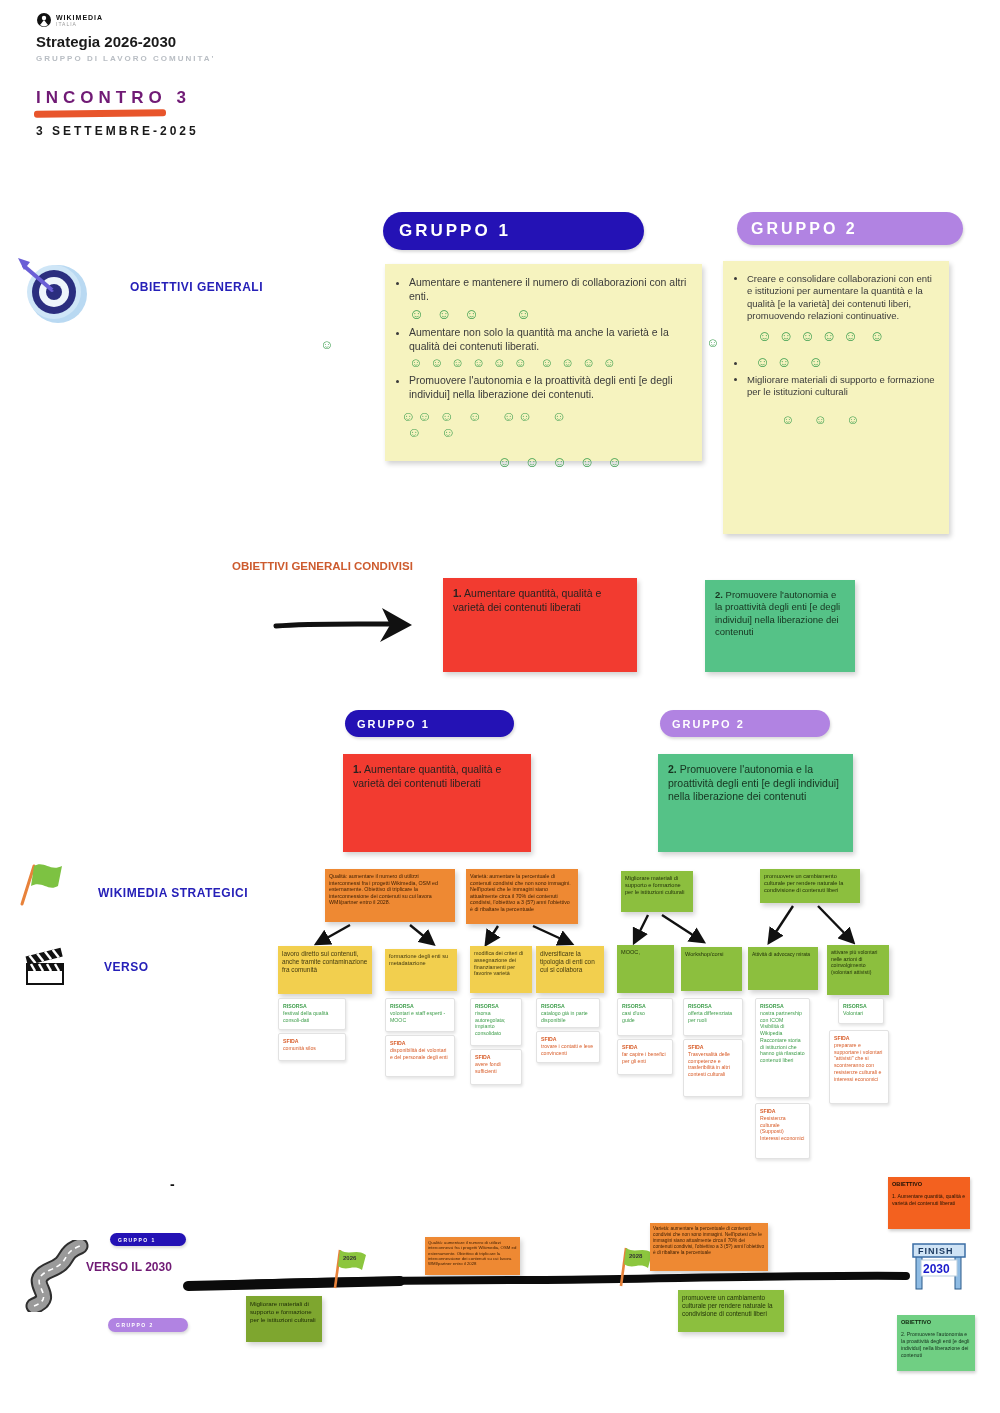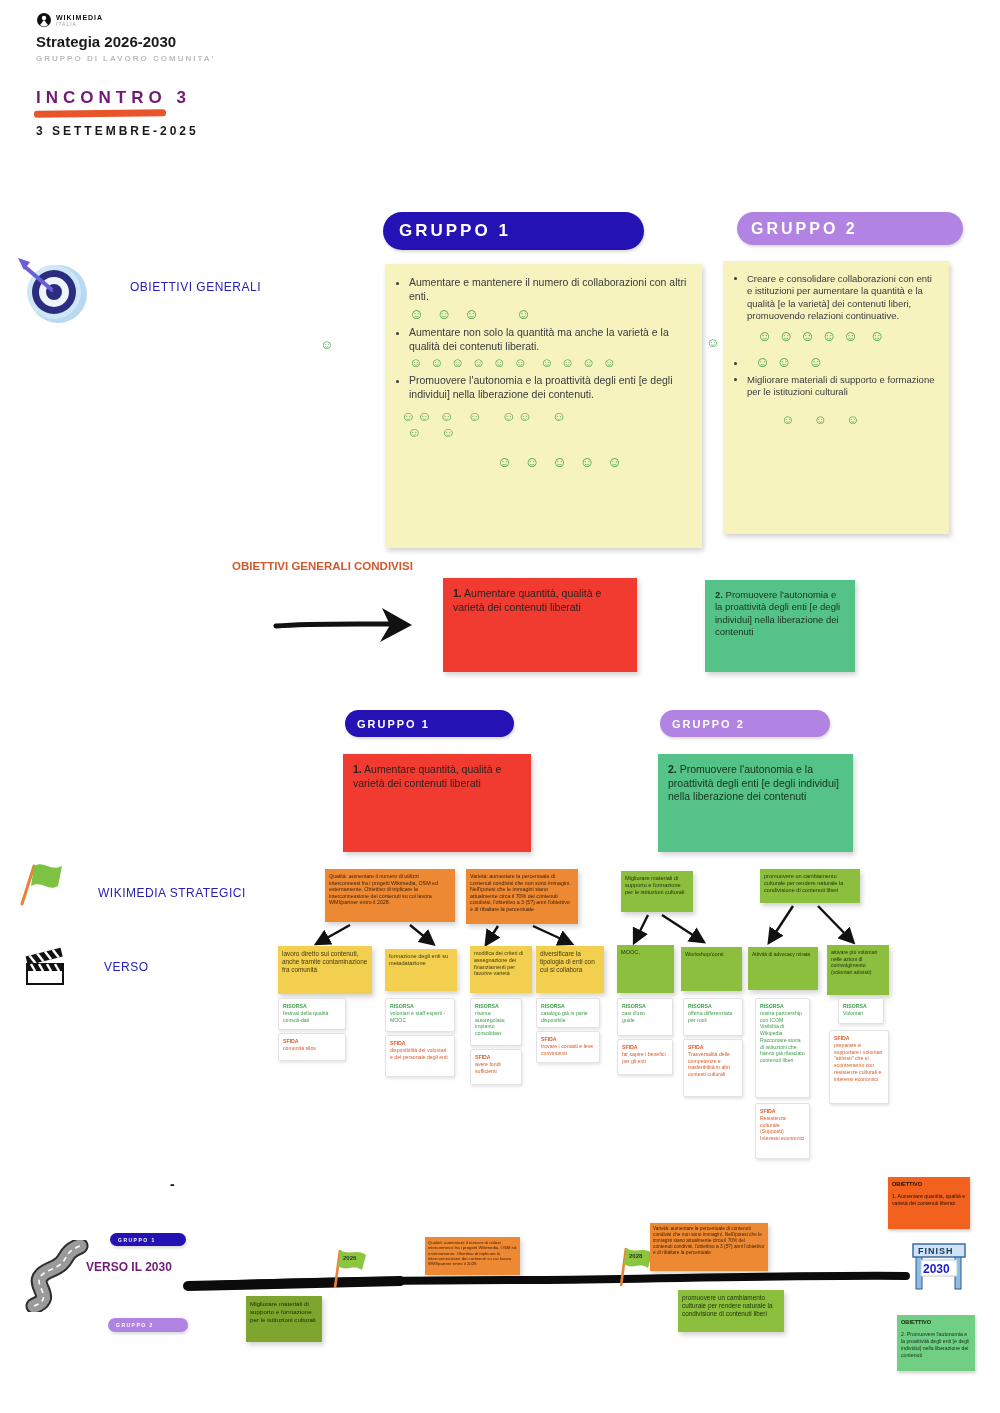--- a/index.html
+++ b/index.html
@@ -8,21 +8,21 @@
   .abs{position:absolute;}
   .pill{border-radius:20px;color:#fff;font-weight:bold;letter-spacing:3px;
         display:flex;align-items:center;box-shadow:1px 2px 3px rgba(0,0,0,.15);}
   .pill.blue{background:#2412b5;}
   .pill.purple{background:#b183e2;}
   .note{box-shadow:2px 3px 5px rgba(0,0,0,.18);box-sizing:border-box;}
   .ynote{background:#f6f3bf;padding:12px 10px 10px 8px;}
   .ynote ul{margin:0;padding-left:16px;}
   .ynote li{margin-bottom:4px;color:#3a3a3a;}
   .smiles{color:#3d9e4f;line-height:1.05;letter-spacing:4px;white-space:pre;}
-  .head-blue{color:#2620b8;font-weight:normal;letter-spacing:.5px;padding-left:42px;}
+  .head-blue{color:#2620b8;font-weight:bold;letter-spacing:.5px;padding-left:42px;}
   .accent{color:#701a75;font-weight:bold;}
   .redbox{background:#f23b30;color:#2a2220;padding:9px 10px;}
   .greenbox{background:#55c287;color:#17331f;padding:9px 10px;}
   .onote{background:#ee8933;color:#402004;padding:4px;font-size:5.3px;line-height:1.25;}
   .gnote{background:#8cbf3e;color:#24350a;padding:4px;font-size:5.6px;line-height:1.25;}
   .ganote{background:#f2cf4e;color:#433a10;padding:4px;font-size:6.4px;line-height:1.25;}
   .card{background:#fff;border:1px solid #e2e2e2;border-radius:2px;box-shadow:1px 2px 3px rgba(0,0,0,.10);
         padding:4px;font-size:5.2px;line-height:1.3;box-sizing:border-box;}
   .card .rt{color:#3f9e4c;font-weight:bold;}
   .card .rb{color:#3f9e4c;}
@@ -70,21 +70,21 @@
   <div class="abs pill blue" style="left:383px;top:212px;width:245px;height:38px;font-size:17px;padding-left:16px;">
       <span>GRUPPO 1</span>
     </div>
   <div class="abs pill purple" style="left:737px;top:212px;width:212px;height:33px;font-size:16px;padding-left:14px;">
       <span>GRUPPO 2</span>
     </div>
 
   <div class="abs smiles" style="left:320px;top:338px;font-size:13px;">☺</div>
   <div class="abs smiles" style="left:706px;top:336px;font-size:13px;">☺</div>
 
-  <div class="abs note ynote" style="left:385px;top:264px;width:317px;height:284px;font-size:10.5px;line-height:1.3;">
+  <div class="abs note ynote" style="left:385px;top:264px;width:317px;height:197px;font-size:10.5px;line-height:1.3;">
     <ul>
       <li><span>Aumentare e mantenere il numero di collaborazioni con altri enti.</span>
         <div class="smiles" style="font-size:15px;margin:3px 0 4px;">☺ ☺ ☺    ☺</div></li>
       <li><span>Aumentare non solo la quantità ma anche la varietà e la qualità dei contenuti liberati.</span>
         <div class="smiles" style="font-size:13px;margin:3px 0 4px;letter-spacing:2px;">☺ ☺ ☺ ☺ ☺ ☺  ☺ ☺ ☺ ☺</div></li>
       <li><span>Promuovere l'autonomia e la proattività degli enti [e degli individui] nella liberazione dei contenuti.</span>
         <div class="smiles" style="font-size:14px;margin:8px 0 0 -8px;letter-spacing:2px;">☺☺ ☺  ☺   ☺☺   ☺</div>
         <div class="smiles" style="font-size:14px;margin:1px 0 0 -2px;letter-spacing:2px;">☺   ☺</div>
         <div class="smiles" style="font-size:15px;margin:14px 0 0 88px;">☺ ☺ ☺ ☺ ☺</div></li>
     </ul>

